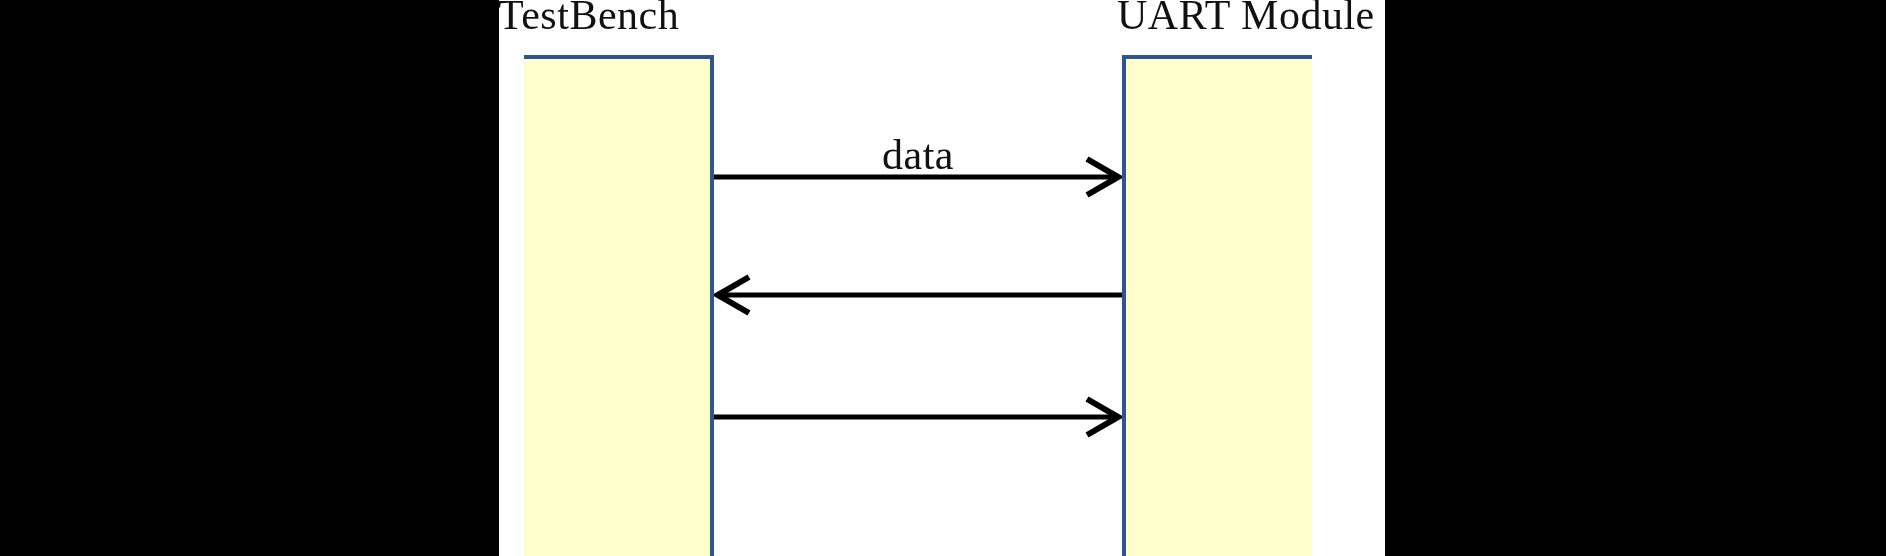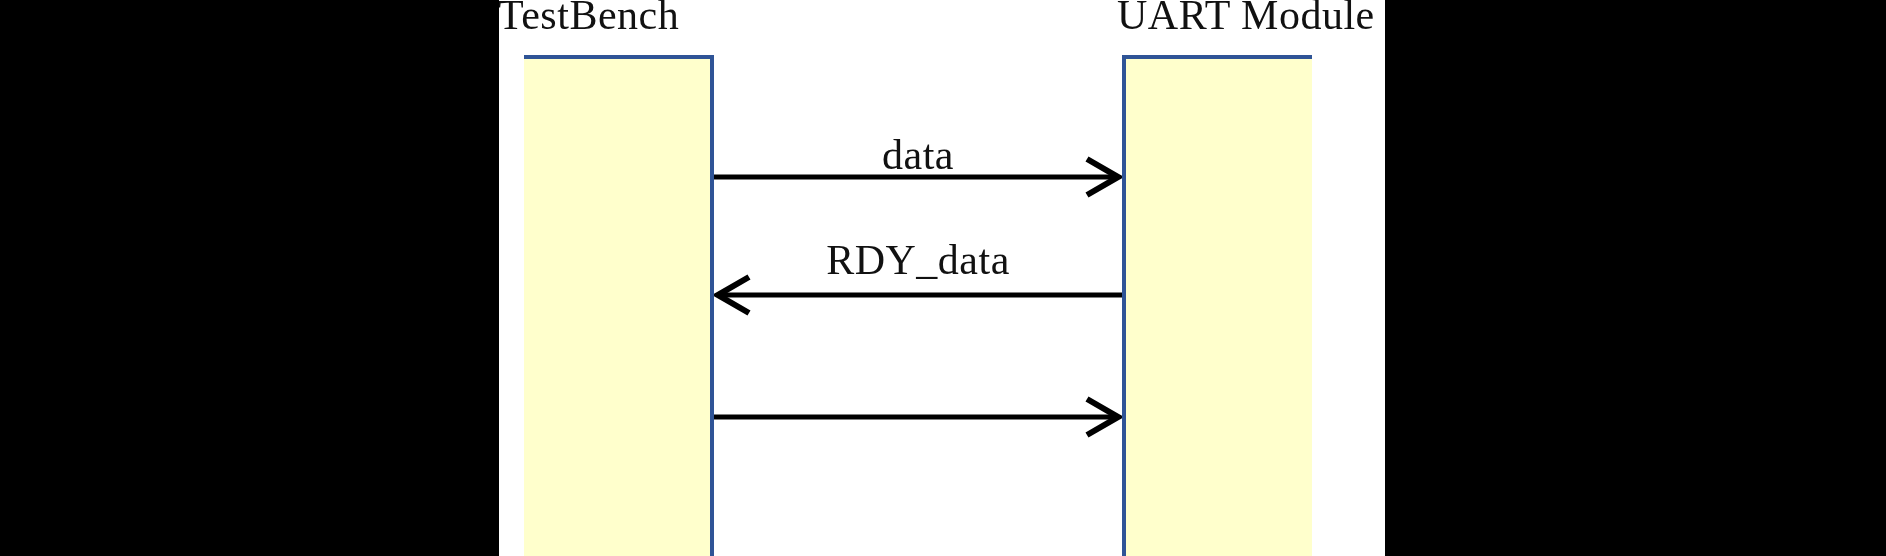--- a/index.html
+++ b/index.html
@@ -95,21 +95,20 @@
 
   <div class="participant-title pt-left">TestBench</div>
   <div class="participant-title pt-right">UART Module</div>
 
   <div class="msg-label ml-1">data</div>
   <svg class="arrow ar-1" viewBox="0 0 408 44" aria-hidden="true">
     <line x1="0" y1="22" x2="402" y2="22" stroke-width="5" stroke="#000000"></line>
     <polyline points="373,4 404,22 373,40" fill="none" stroke-width="6" stroke="#000000"></polyline>
   </svg>
 
-  <div class="msg-label ml-2">RDY_data</div>
   <svg class="arrow ar-2" viewBox="0 0 408 44" aria-hidden="true">
     <line x1="6" y1="22" x2="408" y2="22" stroke-width="5" stroke="#000000"></line>
     <polyline points="35,4 4,22 35,40" fill="none" stroke-width="6" stroke="#000000"></polyline>
   </svg>
 
   <svg class="arrow ar-3" viewBox="0 0 408 44" aria-hidden="true">
     <line x1="0" y1="22" x2="402" y2="22" stroke-width="5" stroke="#000000"></line>
     <polyline points="373,4 404,22 373,40" fill="none" stroke-width="6" stroke="#000000"></polyline>
   </svg>
 

